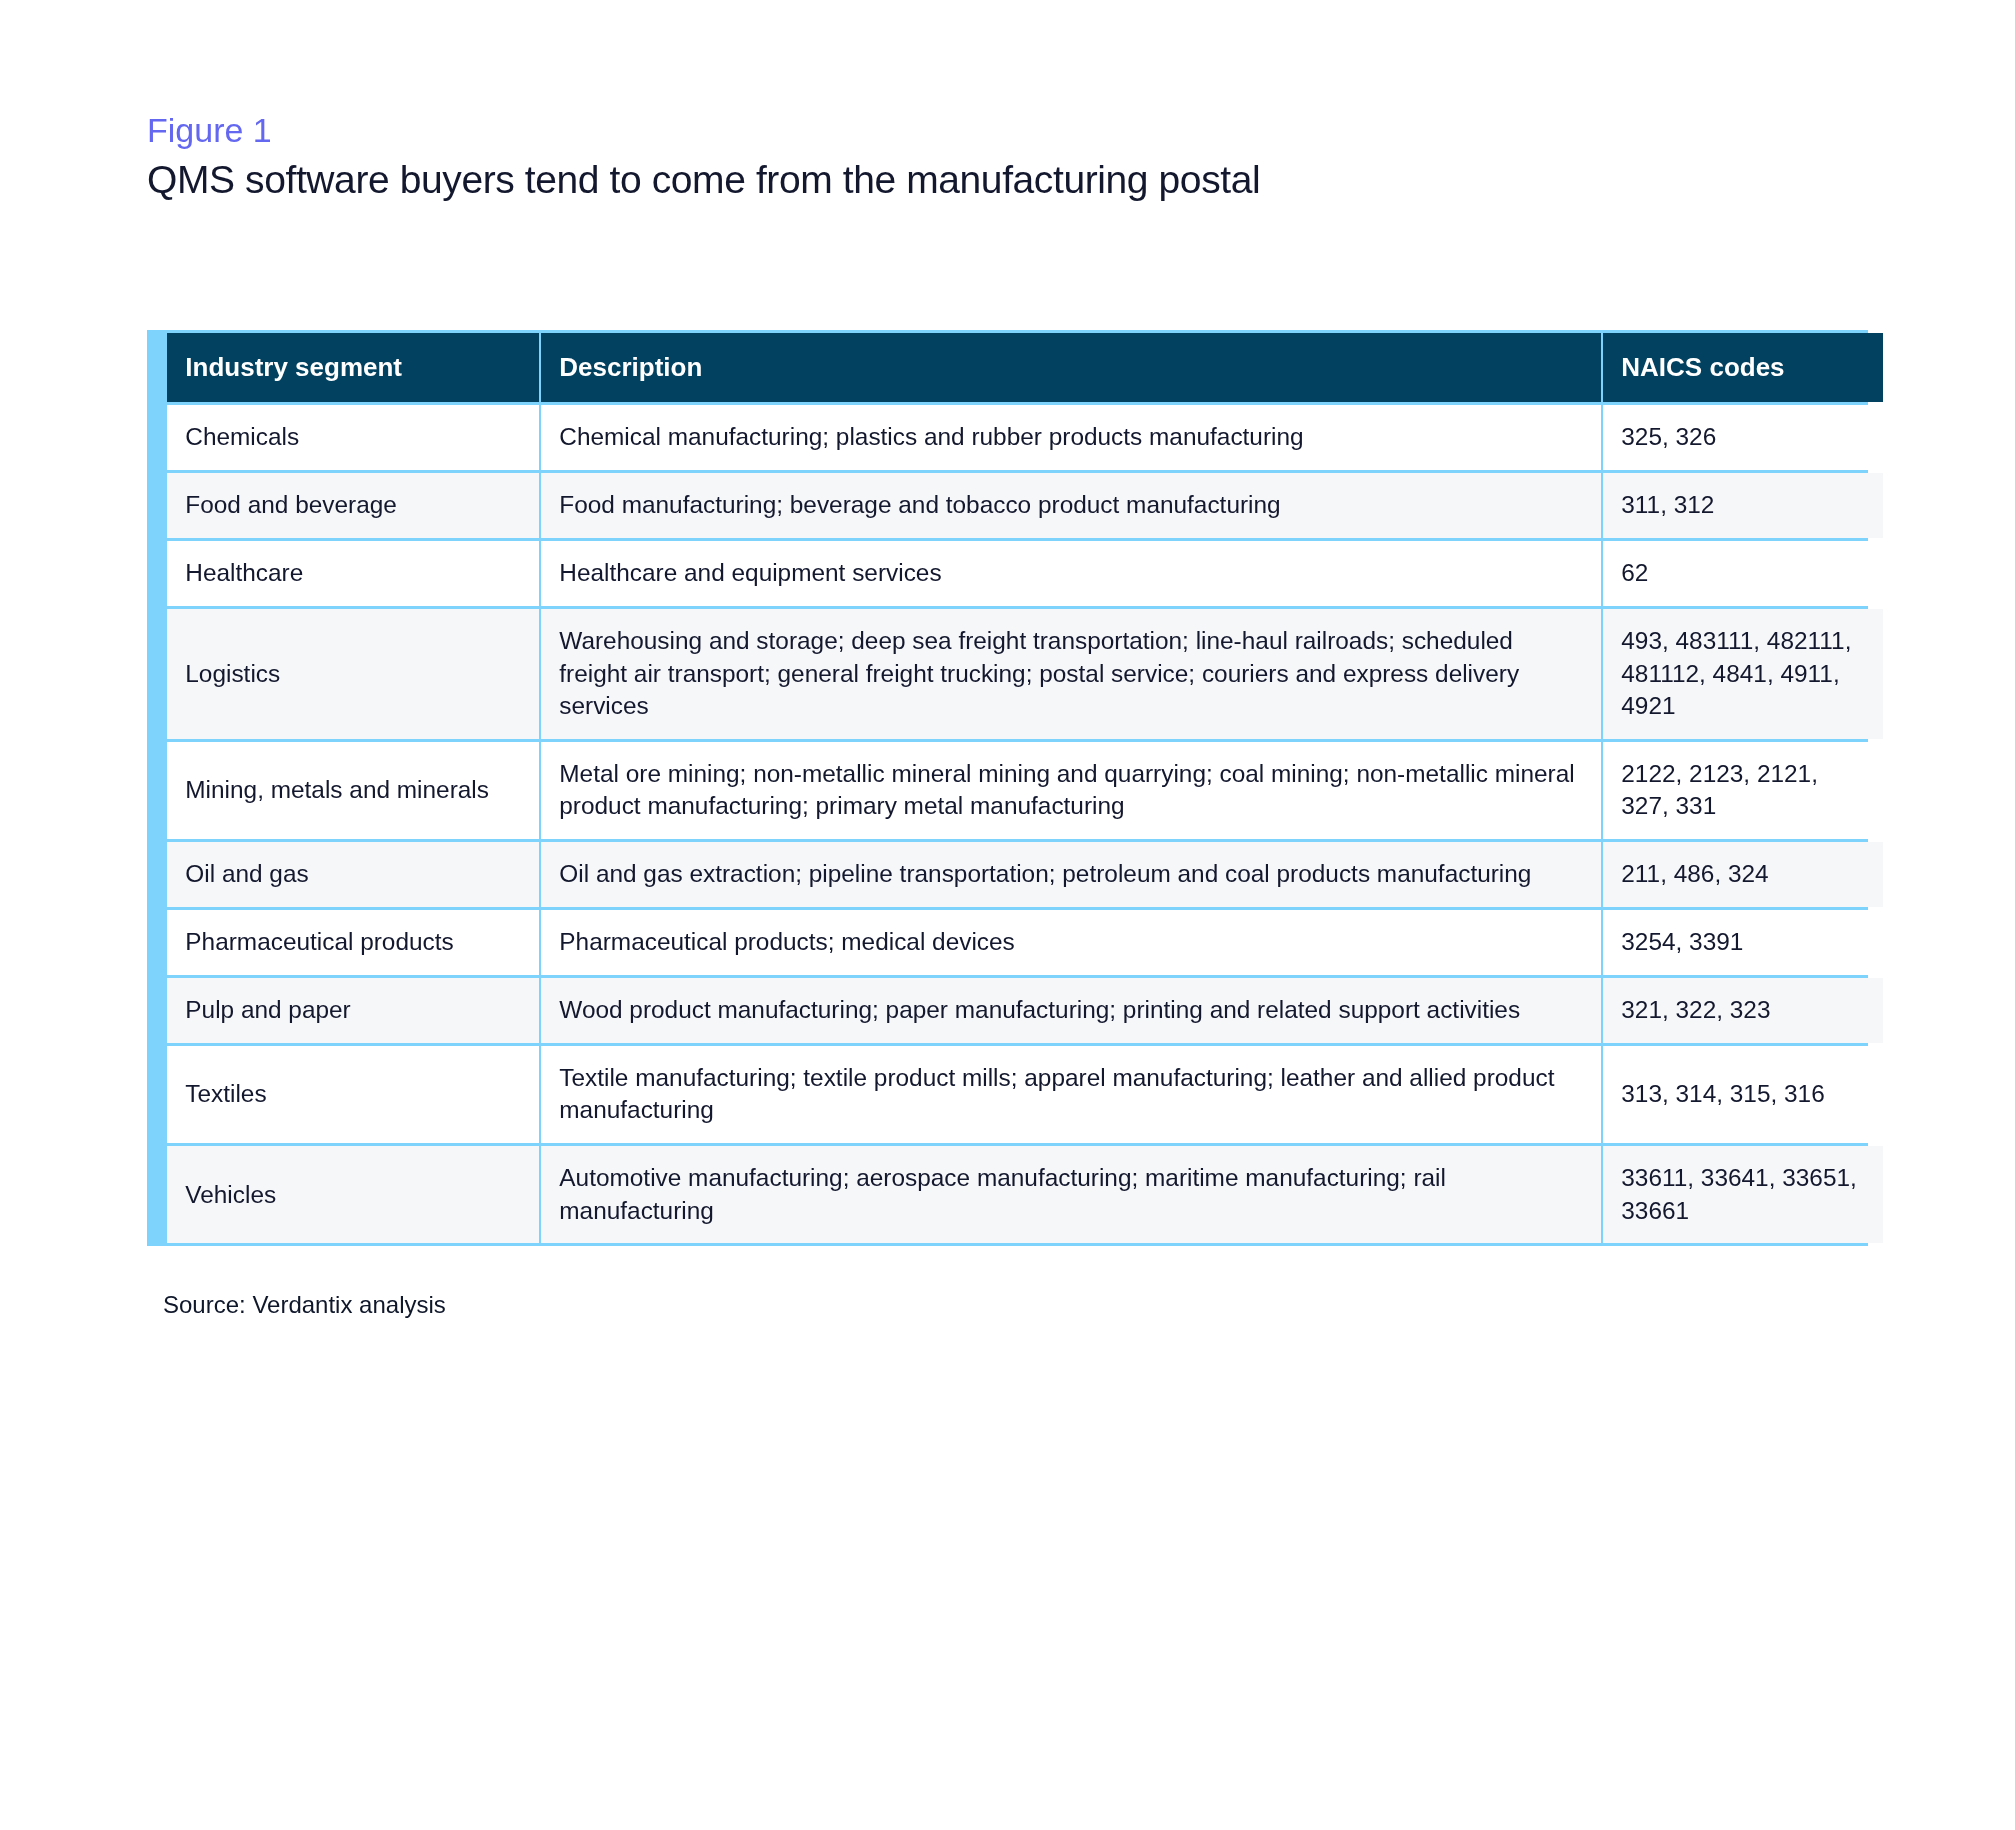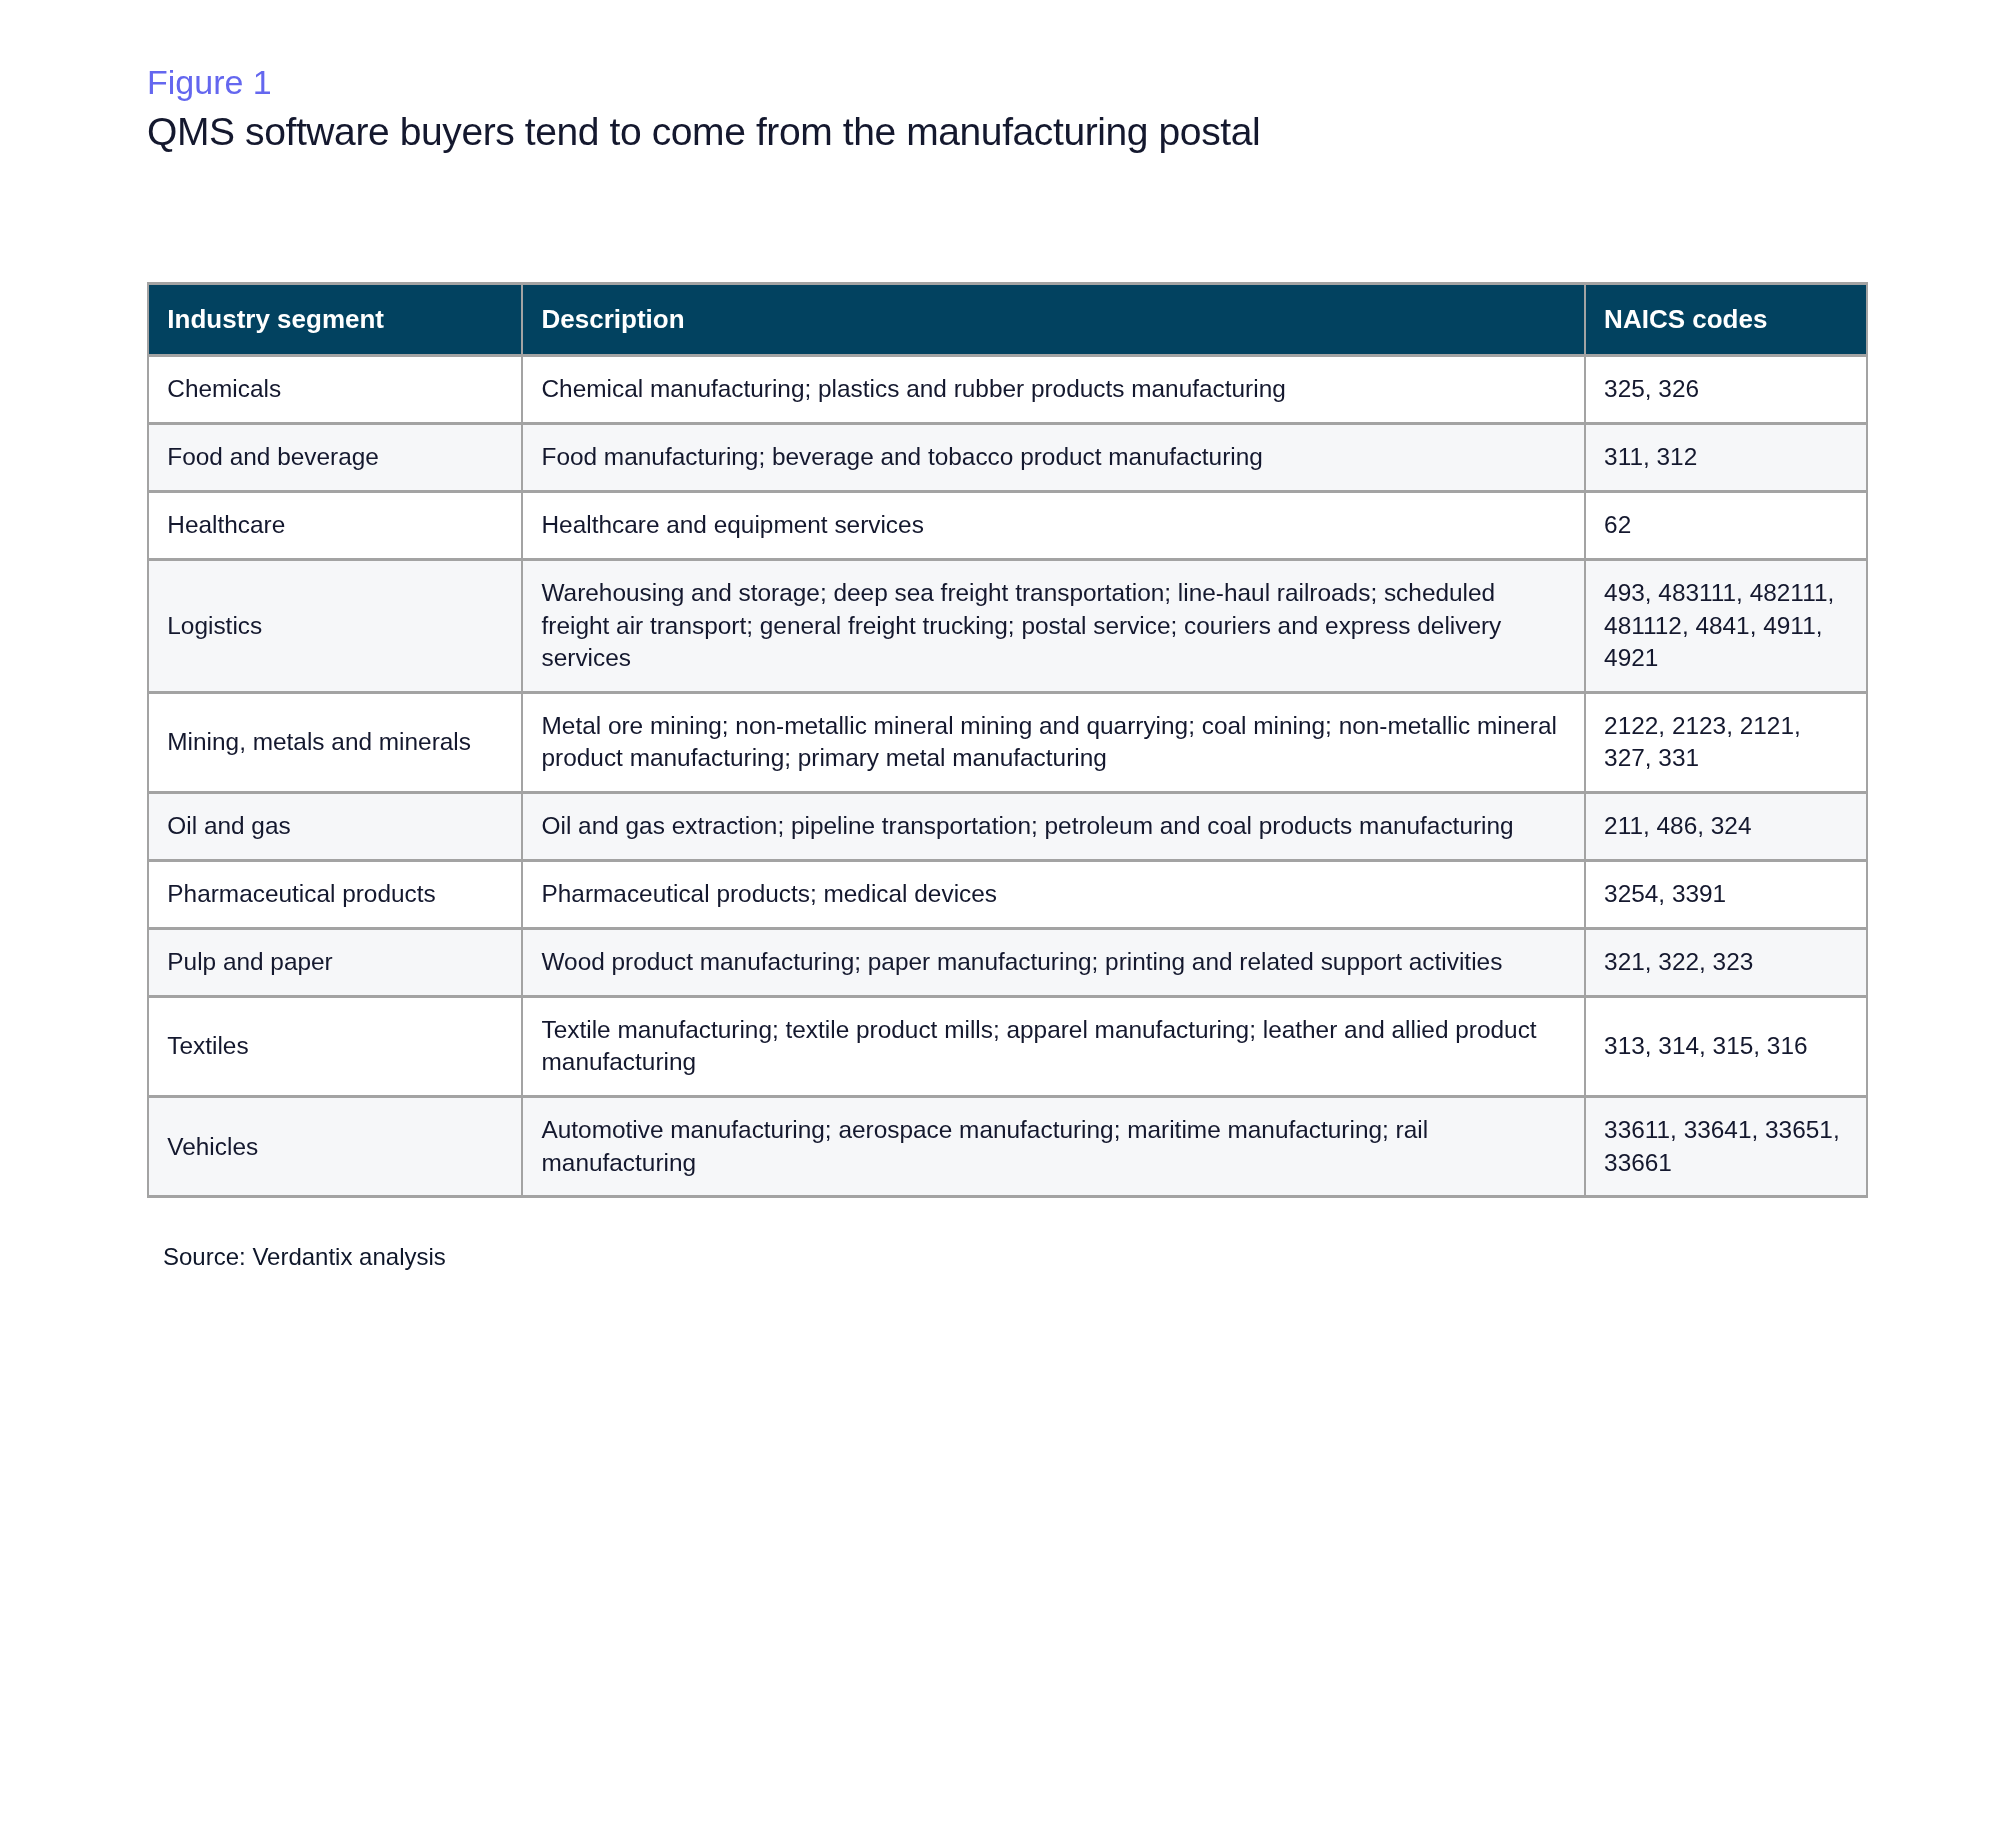--- a/index.html
+++ b/index.html
@@ -9,37 +9,38 @@
     background: #ffffff;
     font-family: "Liberation Sans", sans-serif;
     overflow: hidden;
   }
   .page {
     width: 2015px;
     height: 1830px;
     padding: 0 147px;
   }
   .figure-label {
-    padding-top: 64px;
+    padding-top: 112px;
     font-size: 34px;
     line-height: 1.1;
     color: #6467ef;
     font-weight: 400;
   }
   .figure-title {
     margin-top: 9px;
     font-size: 39px;
     line-height: 1.15;
     color: #14182e;
     font-weight: 400;
     letter-spacing: -0.4px;
   }
   .table-wrap {
     margin-top: 127px;
-    background: #a3a3a3;
+    background: #7dd3fc;
+    padding-left: 18px;
   }
   table.fig-table {
     width: 100%;
     border-collapse: separate;
     border-spacing: 2px 3.7px;
     table-layout: fixed;
   }
   table.fig-table th {
     background: #024260;
     color: #ffffff;

